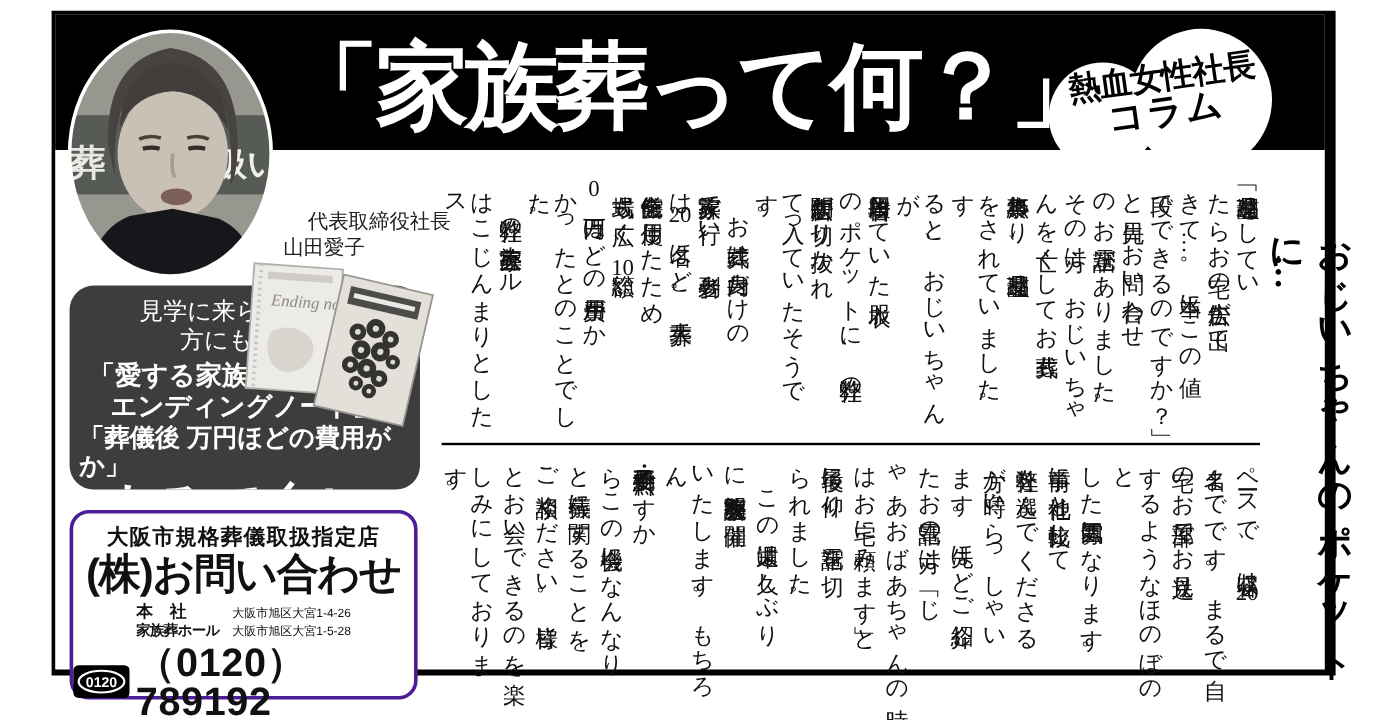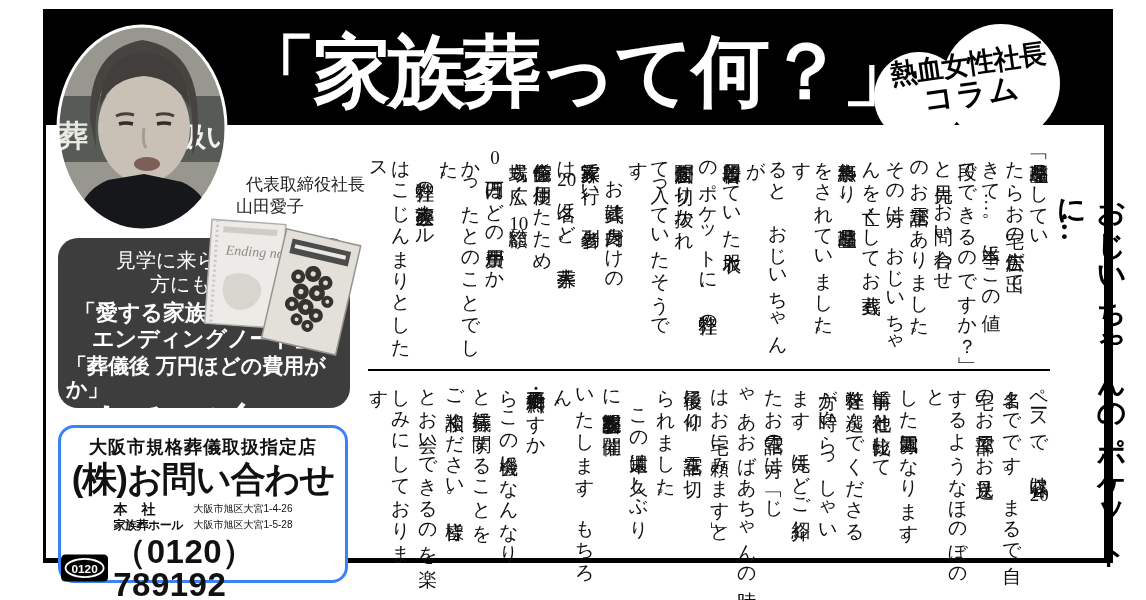--- a/index.html
+++ b/index.html
@@ -16,40 +16,40 @@
   .badge .c1{left:0;top:30px;width:90px;height:90px;}
   .badge .c2{left:68px;top:2px;width:118px;height:118px;}
   .badge-text{position:absolute;left:8px;top:28px;width:176px;text-align:center;
     transform:rotate(-8deg);color:#000;font-weight:900;line-height:1.05;}
   .badge-text .b1{font-size:27px;letter-spacing:-1px;}
   .badge-text .b2{font-size:30px;letter-spacing:2px;}
   
   .photo{position:absolute;left:10px;top:12px;width:172px;height:208px;z-index:4;}
   .caption{position:absolute;left:190px;top:162px;width:150px;font-size:17px;color:#222;
     line-height:1.3;z-index:2;}
-  .caption .c-title{padding-left:10px;}
+  .caption .c-title{padding-left:10px;text-align:center;}
   
   .books{position:absolute;left:146px;top:206px;width:170px;height:152px;z-index:6;}
   
   .gift-box{position:absolute;left:12px;top:226px;width:292px;height:170px;background:#3d3d3d;
     border-radius:20px;color:#fff;z-index:3;overflow:hidden;}
   .gb-l1{margin:11px 0 0 58px;font-size:20px;line-height:1.1;font-weight:500;}
   .gb-l2{margin:2px 0 0 92px;font-size:20px;line-height:1.1;font-weight:500;}
   .gb-g1a{margin:6px 0 0 16px;font-size:22px;line-height:1.1;font-weight:800;}
   .gb-g1b{margin:2px 0 0 34px;font-size:22px;line-height:1.1;font-weight:800;}
   .gb-g2{margin:3px 0 0 8px;font-size:21px;line-height:1.1;font-weight:800;}
   .gb-present{margin:1px 0 0 26px;font-size:43px;line-height:1.0;font-weight:900;letter-spacing:2px;}
   
   .company-box{position:absolute;left:12px;top:413px;width:290px;height:158px;box-sizing:border-box;
-    border:3px solid #3b82f6;border-radius:16px;background:#fff;z-index:3;
+    border:3px solid #4c1d95;border-radius:16px;background:#fff;z-index:3;
     display:flex;flex-direction:column;align-items:center;padding-top:7px;color:#111;}
   .co-designation{font-size:18px;font-weight:600;letter-spacing:1px;}
   .co-name{font-size:35px;font-weight:800;letter-spacing:-1px;line-height:1.1;margin-top:1px;}
   .addr{margin-top:2px;}
-  .addr-row{display:flex;align-items:center;line-height:1.25;}
+  .addr-row{display:flex;align-items:flex-end;line-height:1.25;}
   .addr-label{width:80px;font-size:14px;font-weight:600;}
   .addr-row:nth-child(2) .addr-label{font-size:12px;letter-spacing:-0.5px;}
   .addr-value{font-size:10px;font-weight:500;}
   .phone-row{display:flex;align-items:center;margin-top:2px;}
   .fd{width:52px;height:30px;margin-right:5px;}
   .co-phone{font-size:33px;font-weight:800;letter-spacing:0.5px;line-height:1;}
   
   .headline{position:absolute;left:1006px;top:166px;height:400px;writing-mode:vertical-rl;
     font-size:29px;font-weight:900;letter-spacing:1px;color:#000;z-index:1;
     font-family:"Liberation Serif","DejaVu Serif",serif;}

